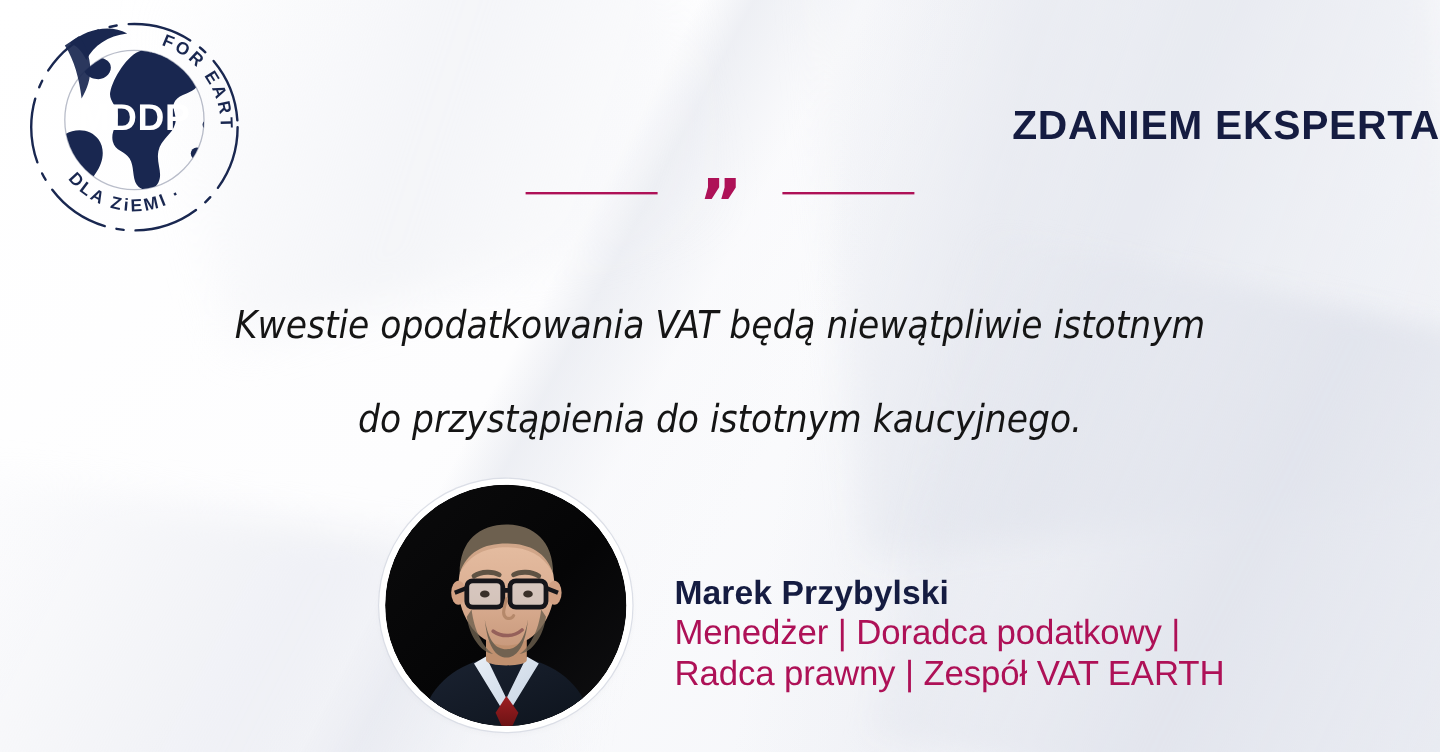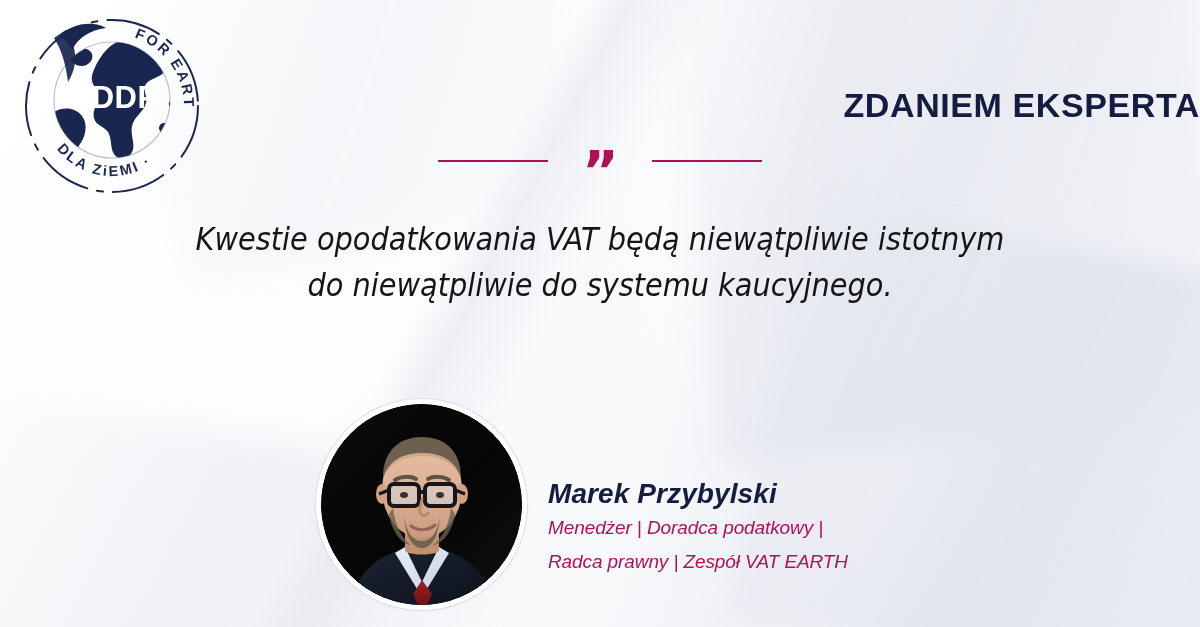--- a/index.html
+++ b/index.html
@@ -109,21 +109,21 @@
     top: 216px;
     width: 1000px;
     text-align: center;
     font-style: italic;
     font-size: 32px;
     line-height: 46px;
     color: #151515;
     font-family: "DejaVu Sans", "Liberation Sans", sans-serif;
     font-stretch: condensed;
   }
-  #quote .qline { display: block; white-space: nowrap; }
+  #quote .qline { display: block; white-space: nowrap; margin-top: 32px; }
 
   
   #photo-wrap {
     position: absolute;
     left: 321px;
     top: 404px;
     width: 201px;
     height: 201px;
     border-radius: 50%;
     background: #ffffff;
@@ -134,34 +134,33 @@
     position: absolute;
     inset: 0;
     border-radius: 50%;
     overflow: hidden;
     background: #070707;
   }
   #photo svg { display: block; width: 100%; height: 100%; }
 
   #author-text {
     position: absolute;
-    left: 548px;
+    left: 562px;
     top: 477px;
     width: 520px;
-    font-style: italic;
   }
   #author-name {
     font-size: 28px;
     font-weight: bold;
     color: #151c41;
     letter-spacing: 0.1px;
     line-height: 34px;
   }
   .author-role {
-    font-size: 19px;
+    font-size: 29px;
     color: #ae1157;
     line-height: 34px;
     letter-spacing: -0.1px;
   }
 </style>
 </head>
 <body>
 
 <div id="canvas">
 
@@ -219,21 +218,21 @@
   <div id="heading">ZDANIEM EKSPERTA</div>
 
   <div id="divider">
     <span class="rule"></span>
     <span class="quote-mark">”</span>
     <span class="rule"></span>
   </div>
 
   <div id="quote">
     <span class="qline">Kwestie opodatkowania VAT będą niewątpliwie istotnym</span>
-    <span class="qline">do niewątpliwie do systemu kaucyjnego.</span>
+    <span class="qline">do przystąpienia do istotnym kaucyjnego.</span>
   </div>
 
   <div id="photo-wrap">
     <div id="photo">
       <svg viewBox="0 0 201 201" xmlns="http://www.w3.org/2000/svg" aria-hidden="true">
         <defs>
           <linearGradient id="bgDark" x1="0" y1="0" x2="1" y2="1">
             <stop offset="0%" stop-color="#0b0b0c"></stop>
             <stop offset="55%" stop-color="#050506"></stop>
             <stop offset="100%" stop-color="#101012"></stop>

